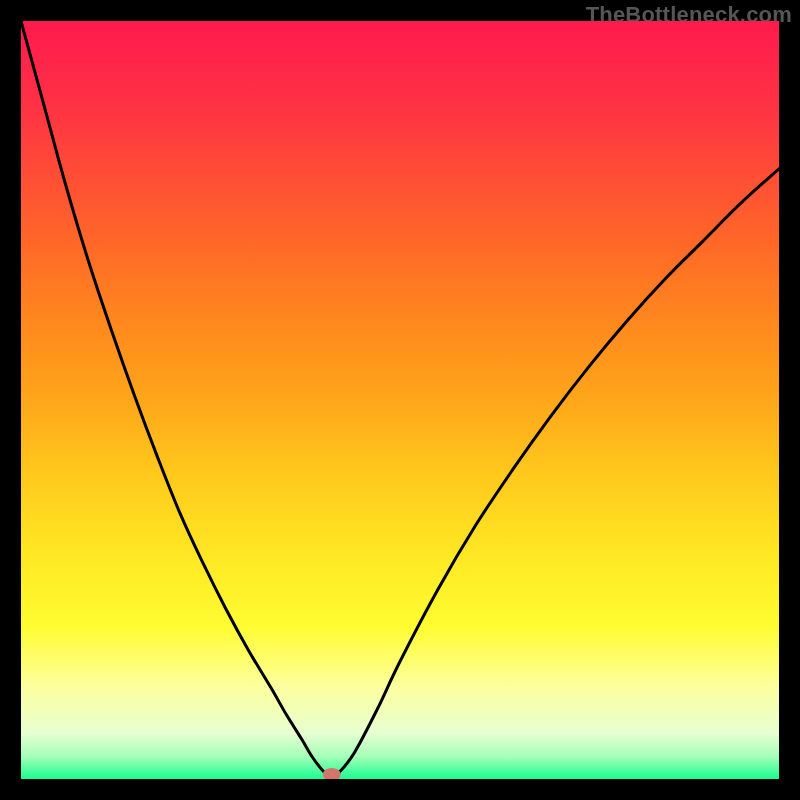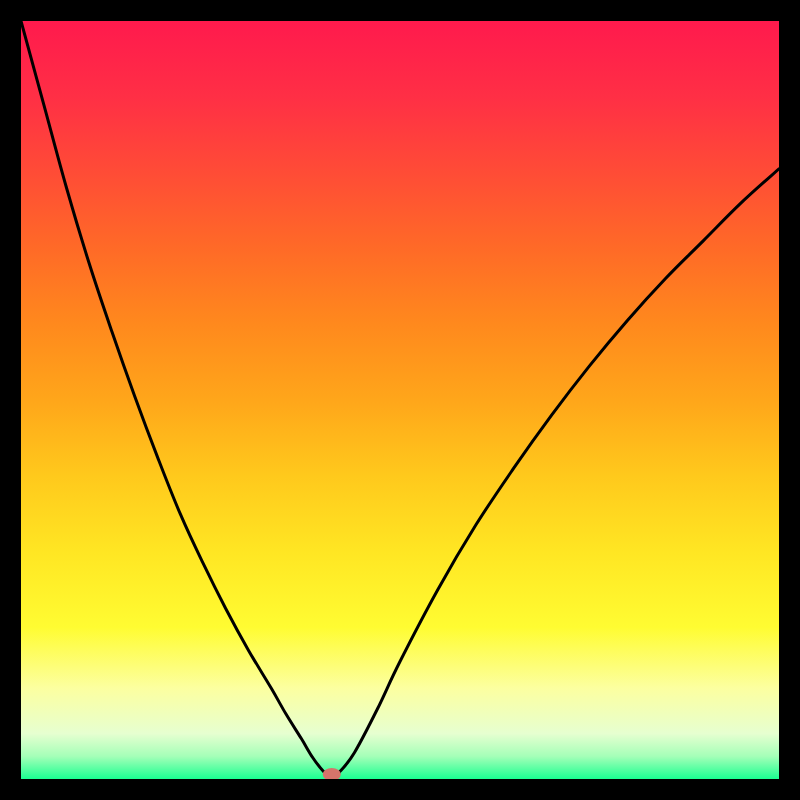--- a/index.html
+++ b/index.html
@@ -36,20 +36,21 @@
     font-weight: 600;
     color: #565656;
     letter-spacing: 0.2px;
     font-family: Arial, Helvetica, sans-serif;
   }
 </style>
 </head>
 <body>
 
 <div class="outer">
+  <div class="watermark">TheBottleneck.com</div>
   <div class="plot">
     <svg viewBox="0 0 758 758" preserveAspectRatio="none">
       <defs>
         <linearGradient id="bg-grad" x1="0" y1="0" x2="0" y2="1">
             <stop offset="0%" stop-color="#ff1a4d"></stop>
             <stop offset="10%" stop-color="#ff2f45"></stop>
             <stop offset="20%" stop-color="#ff4c36"></stop>
             <stop offset="30%" stop-color="#ff6a27"></stop>
             <stop offset="40%" stop-color="#ff891d"></stop>
             <stop offset="50%" stop-color="#ffa61a"></stop>

